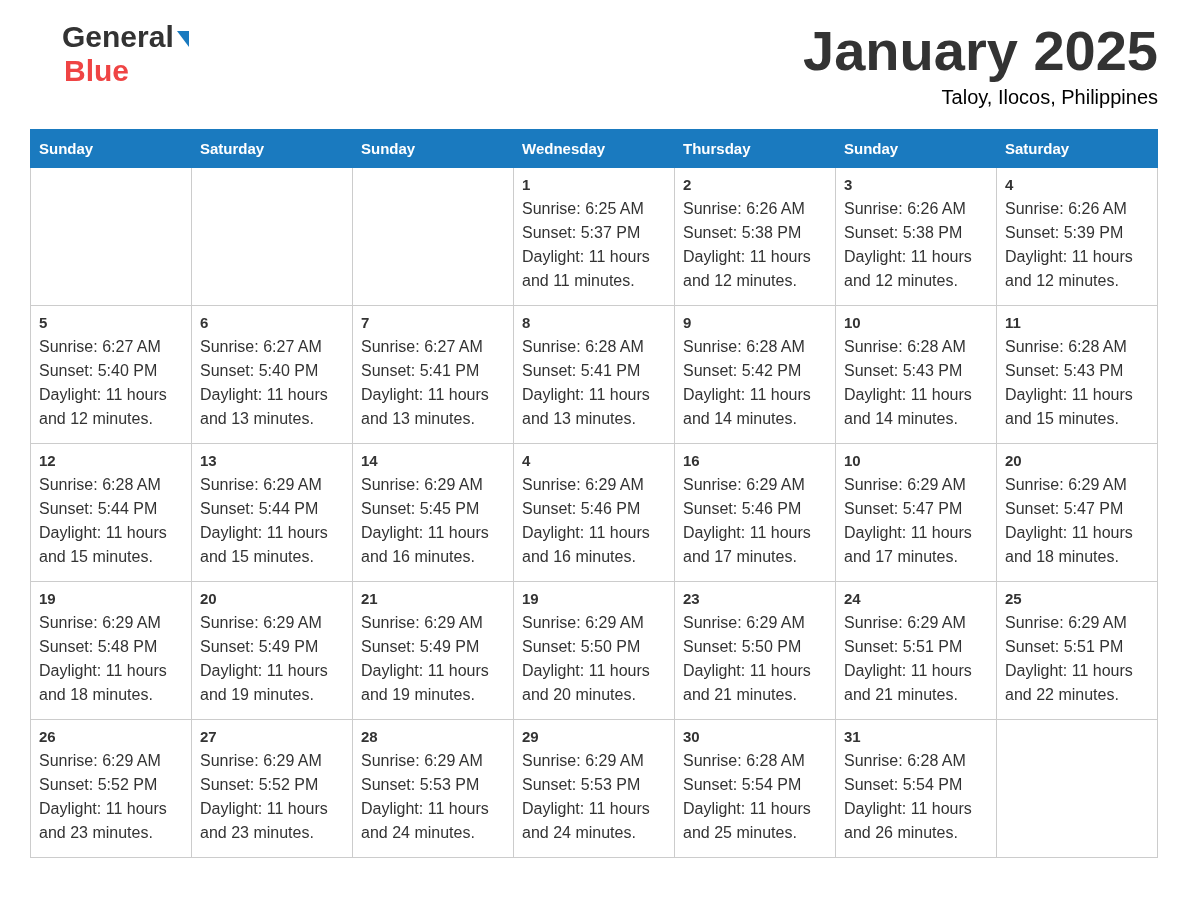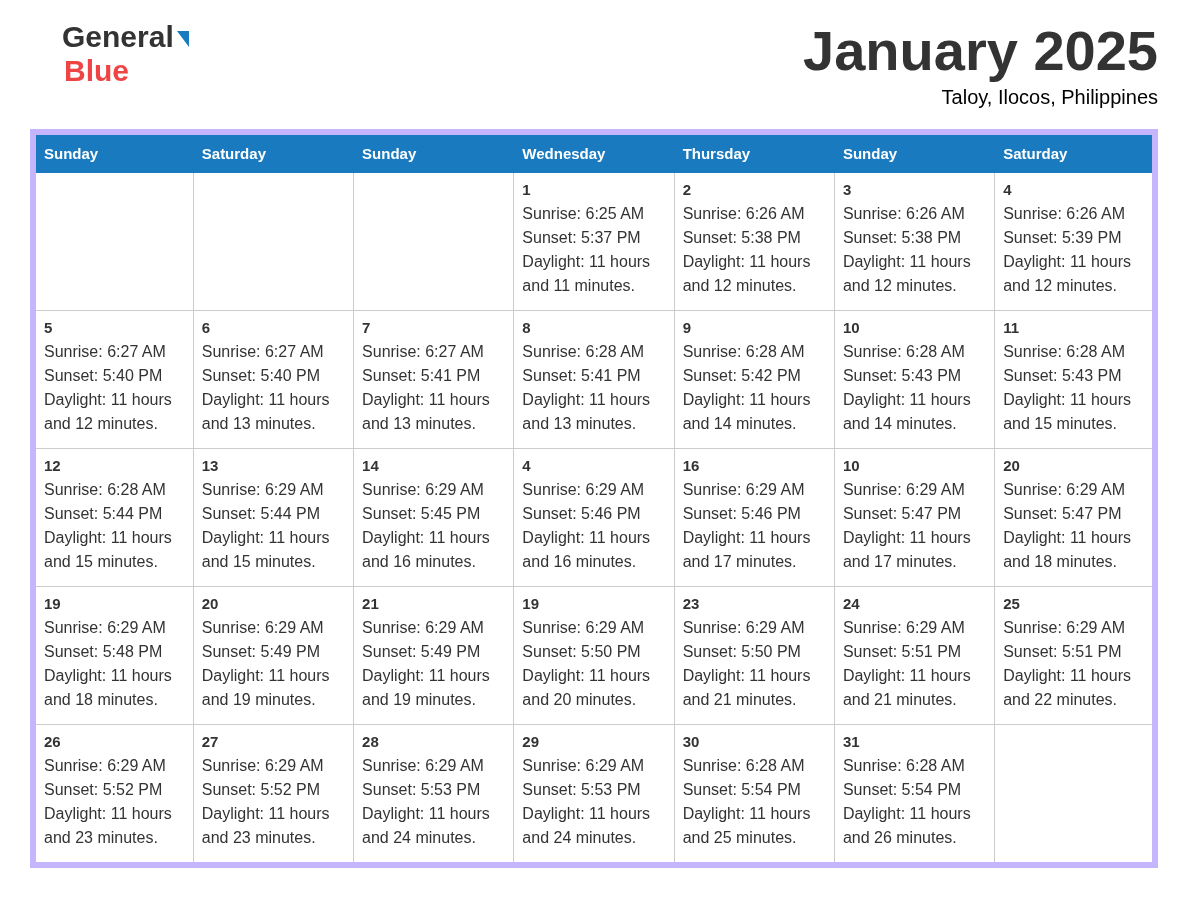--- a/index.html
+++ b/index.html
@@ -31,21 +31,21 @@
       line-height: 1.1;
     }
     .location {
       font-size: 20px;
       color: #000000;
       margin-top: 4px;
     }
     .calendar {
       width: 100%;
       border-collapse: collapse;
-      border: 6px solid #c4b5fd;
+      border: 1px solid #c4b5fd;
     }
     .calendar th {
       background-color: #1a7abf;
       color: #fff;
       font-size: 15px;
       font-weight: bold;
       padding: 10px 8px;
       text-align: left;
       border: 1px solid #1a7abf;
     }

